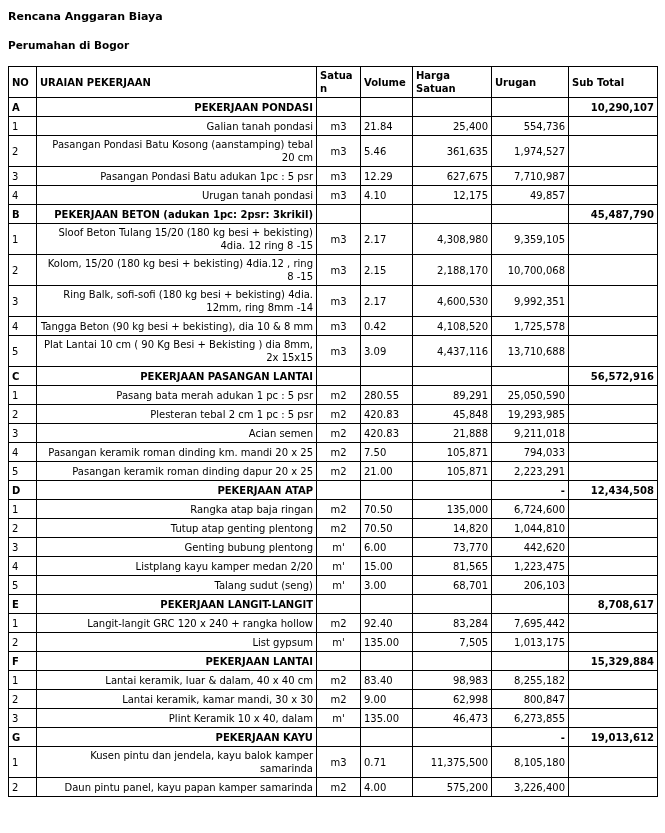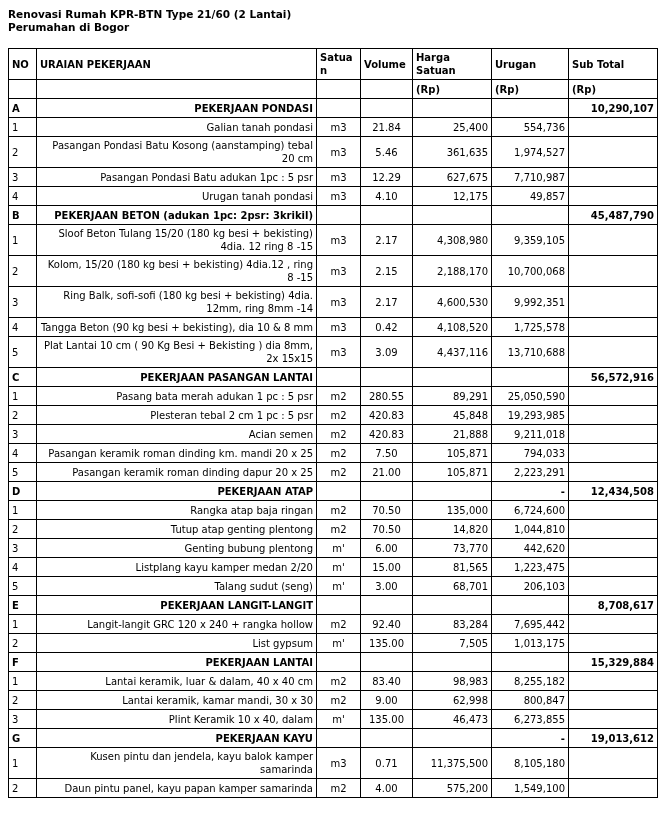--- a/index.html
+++ b/index.html
@@ -50,33 +50,33 @@
   col.c-uraian   { width: 280px; }
   col.c-satuan   { width: 44px; }
   col.c-volume   { width: 52px; }
   col.c-harga    { width: 79px; }
   col.c-jumlah   { width: 77px; }
   col.c-subtotal { width: 89px; }
   th.col-no, td.col-no         { text-align: left; }
   th.col-uraian, td.col-uraian { text-align: right; }
   th.col-satuan, td.col-satuan { text-align: center; }
   th.col-volume                { text-align: center; }
-  td.col-volume                { text-align: center; }
+  td.col-volume                { text-align: left; }
   th.col-harga, td.col-harga,
   th.col-jumlah, td.col-jumlah,
   th.col-subtotal, td.col-subtotal { text-align: right; }
   tr.section td { font-weight: bold; }
 </style>
 </head>
 <body>
 
 <div class="page">
+  <div class="doc-title">Rencana Anggaran Biaya</div>
 
   <div class="doc-subtitle">
-    <div>Renovasi Rumah KPR-BTN Type 21/60 (2 Lantai)</div>
     <div>Perumahan di Bogor</div>
   </div>
 
   <table class="rab">
     <colgroup>
       <col class="c-no">
       <col class="c-uraian">
       <col class="c-satuan">
       <col class="c-volume">
       <col class="c-harga">
@@ -87,29 +87,20 @@
         <tr>
           <th class="col-no">NO</th>
           <th class="col-uraian">URAIAN PEKERJAAN</th>
           <th class="col-satuan">Satuan</th>
           <th class="col-volume">Volume</th>
           <th class="col-harga">Harga
 Satuan</th>
           <th class="col-jumlah">Urugan</th>
           <th class="col-subtotal">Sub Total</th>
         </tr>
-        <tr>
-          <th class="col-no"></th>
-          <th class="col-uraian"></th>
-          <th class="col-satuan"></th>
-          <th class="col-volume"></th>
-          <th class="col-harga">(Rp)</th>
-          <th class="col-jumlah">(Rp)</th>
-          <th class="col-subtotal">(Rp)</th>
-        </tr>
       </thead>
     <tbody>
         <tr class="section">
           <td class="col-no">A</td>
           <td class="col-uraian">PEKERJAAN PONDASI</td>
           <td class="col-satuan"></td>
           <td class="col-volume"></td>
           <td class="col-harga"></td>
           <td class="col-jumlah"></td>
           <td class="col-subtotal">10,290,107</td>
@@ -392,18 +383,18 @@
           <td class="col-harga">11,375,500</td>
           <td class="col-jumlah">8,105,180</td>
           <td class="col-subtotal"></td>
         </tr>
         <tr class="item">
           <td class="col-no">2</td>
           <td class="col-uraian">Daun pintu panel, kayu papan kamper samarinda</td>
           <td class="col-satuan">m2</td>
           <td class="col-volume">4.00</td>
           <td class="col-harga">575,200</td>
-          <td class="col-jumlah">1,549,100</td>
+          <td class="col-jumlah">3,226,400</td>
           <td class="col-subtotal"></td>
         </tr>
       </tbody>
   </table>
 </div>
 
 </body></html>

